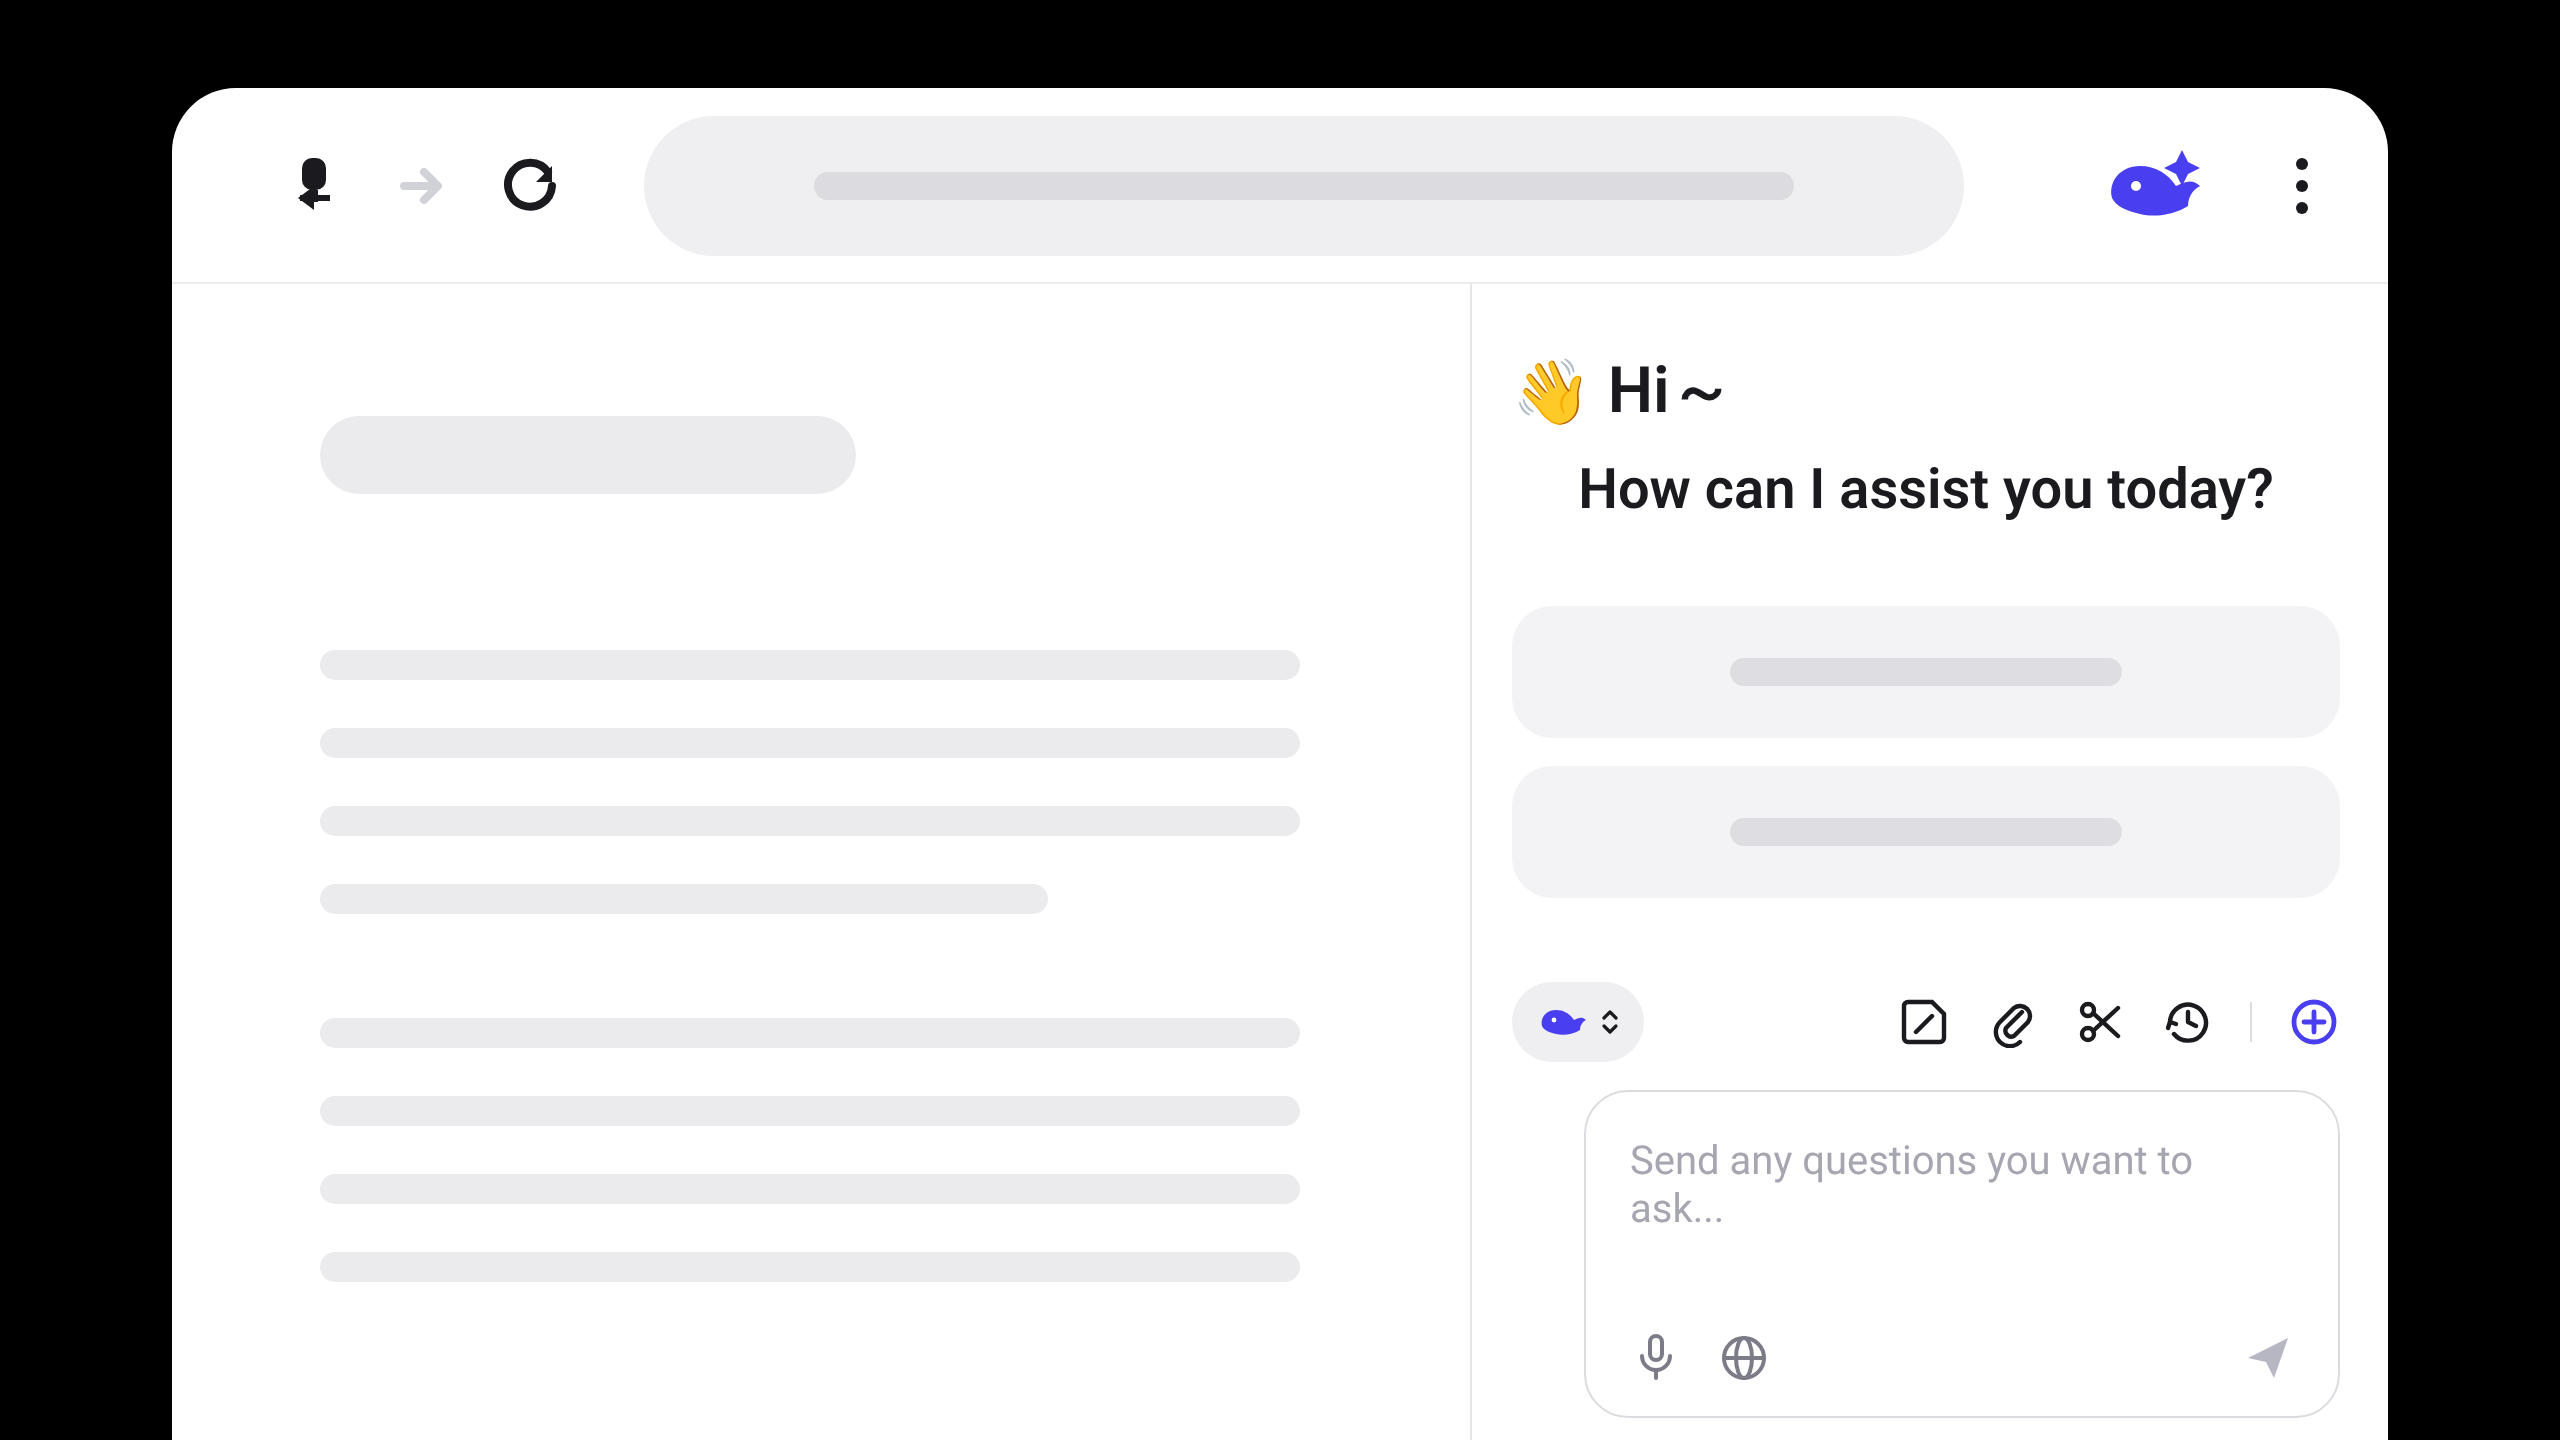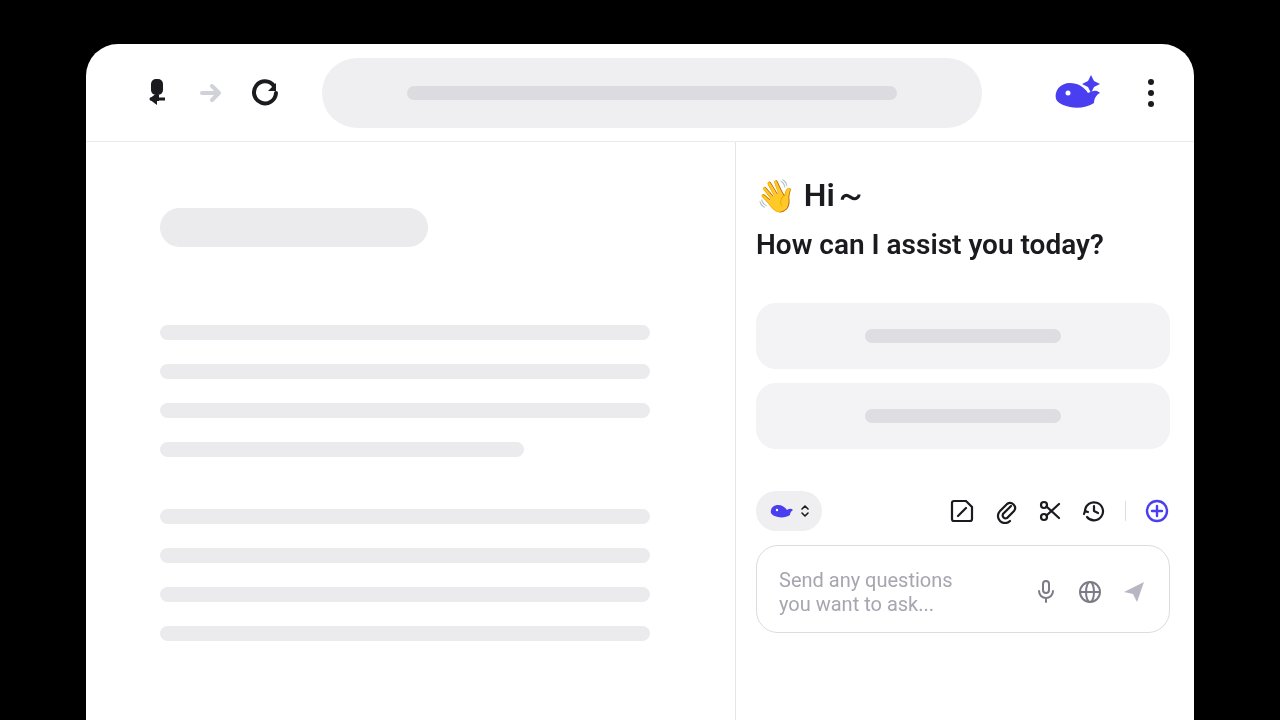--- a/index.html
+++ b/index.html
@@ -95,20 +95,21 @@
   align-items: center;
   gap: 8px;
   margin-bottom: 10px;
 }
 .wave { font-size: 32px; }
 .subtitle {
   font-size: 28px;
   font-weight: 600;
   color: #1a1a1f;
   margin-bottom: 42px;
+  text-align: center;
 }
 .prompt-card {
   background: #f3f3f5;
   border-radius: 20px;
   height: 66px;
   margin-bottom: 14px;
   display: flex;
   align-items: center;
   justify-content: center;
 }
@@ -146,21 +147,23 @@
   width: 1px;
   height: 20px;
   background: #ddd;
 }
 .new-chat-ico { color: #4a3ff0; }
 .input-box {
   border: 1px solid #dcdce0;
   border-radius: 22px;
   padding: 22px 22px 16px 22px;
   display: flex;
+  flex-direction: column;
   gap: 50px;
+  margin-left: 36px;
 }
 .input-placeholder {
   color: #a6a6b0;
   font-size: 20px;
 }
 .input-bottom {
   display: flex;
   align-items: center;
   gap: 18px;
 }

